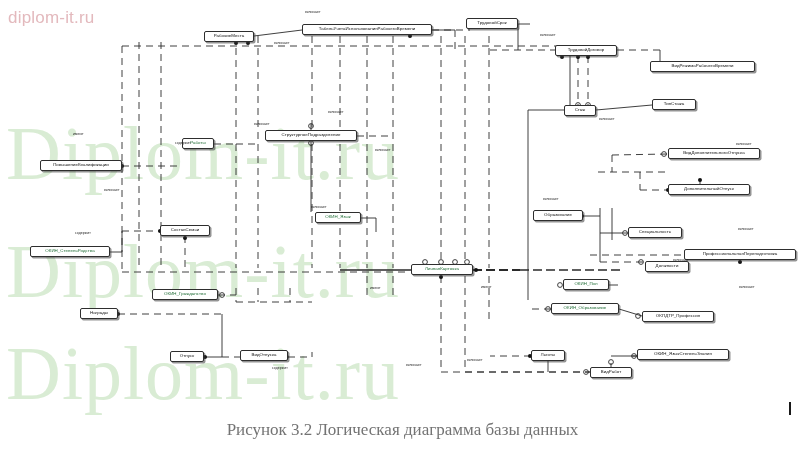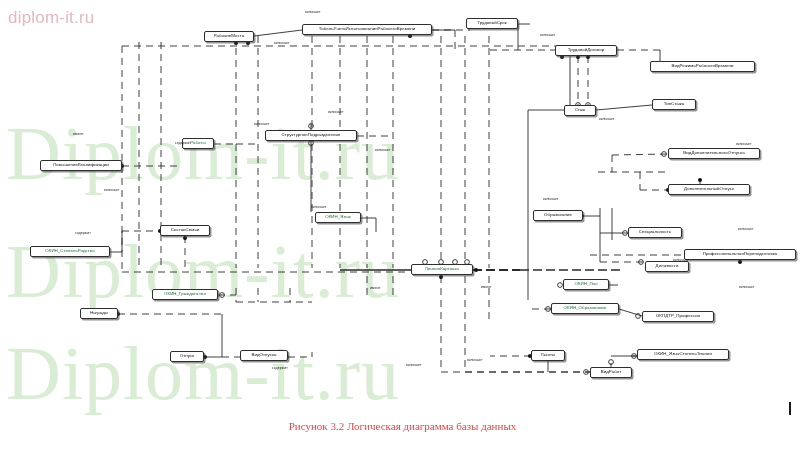--- a/index.html
+++ b/index.html
@@ -61,22 +61,22 @@
     white-space:nowrap;
     letter-spacing:.1px;
   }
 
   
   .caption{
     position:absolute;z-index:7;
     left:0;right:0;top:420px;
     text-align:center;
     font-family:"Liberation Serif",serif;
-    font-size:11px;
-    color:#ef4444;
+    font-size:17px;
+    color:#737373;
   }
   .edgemark{
     position:absolute;z-index:7;
     left:789px;top:402px;width:2px;height:13px;
     background:#1a1a1a;
   }
 </style>
 </head>
 <body>
 

